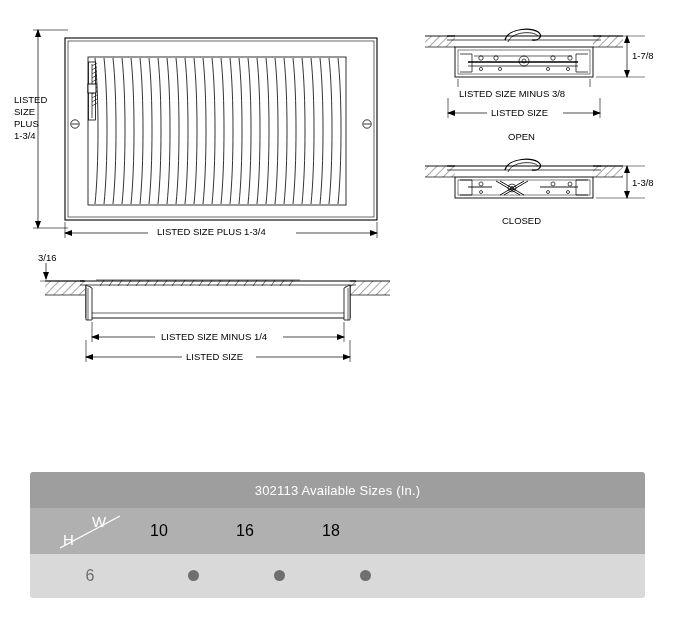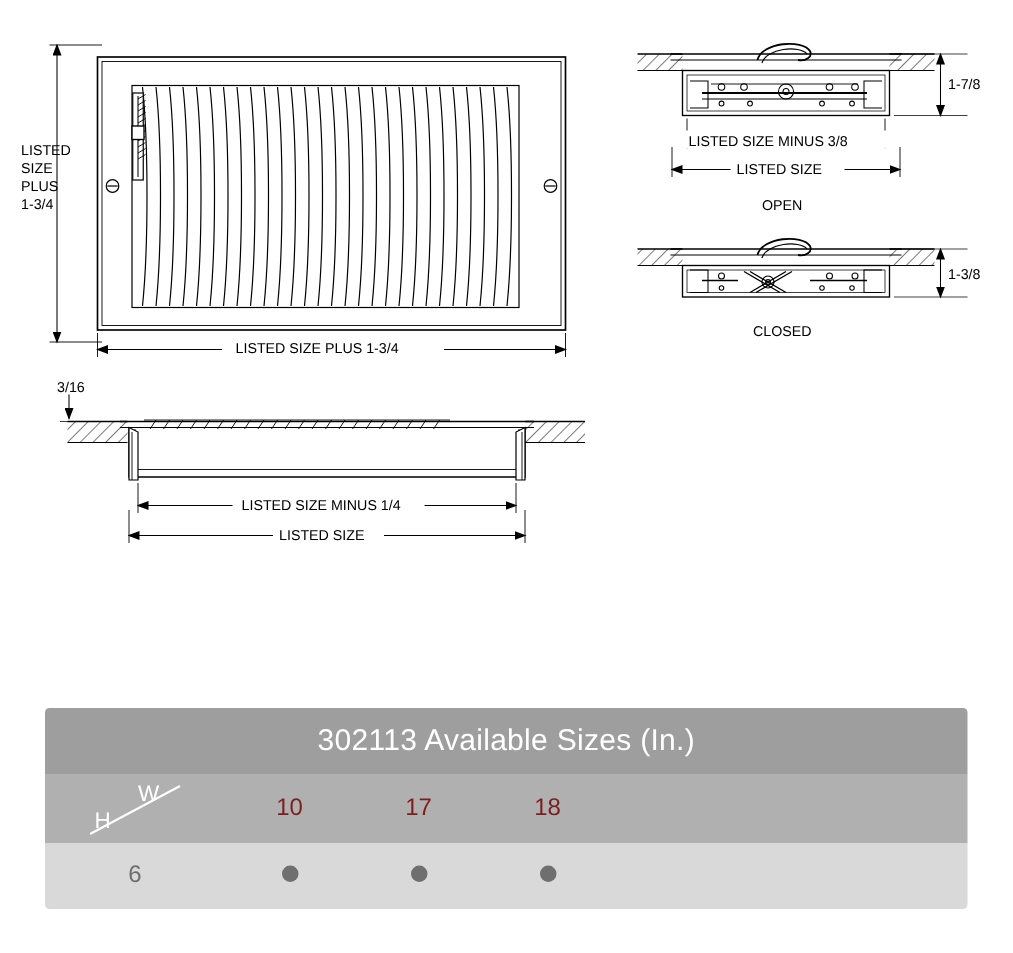--- a/index.html
+++ b/index.html
@@ -37,21 +37,21 @@
     position: absolute;
     left: 30px;
     top: 472px;
     width: 615px;
     font-family: "Liberation Sans", sans-serif;
   }
   .sizes-header {
     background: #9e9e9e;
     color: #ffffff;
     text-align: center;
-    font-size: 20px;
+    font-size: 13px;
     padding: 11px 0 10px 0;
     border-radius: 3px 3px 0 0;
     letter-spacing: 0.2px;
   }
   .sizes-colrow {
     background: #b0b0b0;
     color: #ffffff;
     display: flex;
     align-items: center;
     height: 46px;
@@ -86,23 +86,23 @@
   }
   .corner-cell .slash {
     position: absolute;
     left: 30px;
     top: 6px;
     width: 62px;
     height: 36px;
   }
   .col-head {
     flex: 0 0 86px;
-    text-align: center;
+    text-align: left;
     font-size: 16px;
-    color: #7f1d1d;
+    color: #000000;
   }
   .rowlabel {
     flex: 0 0 120px;
     text-align: center;
     font-size: 16px;
     color: #6f6f6f;
   }
   .cell {
     flex: 0 0 86px;
     text-align: center;
@@ -353,21 +353,21 @@
 
     <div class="sizes-colrow">
       <div class="corner-cell">
         <svg class="slash" viewBox="0 0 62 36">
           <line x1="0" y1="34" x2="60" y2="2" stroke="#ffffff" stroke-width="1.4"></line>
         </svg>
         <span class="wlab">W</span>
         <span class="hlab">H</span>
       </div>
       <div class="col-head">10</div>
-      <div class="col-head">17</div>
+      <div class="col-head">16</div>
       <div class="col-head">18</div>
     </div>
 
     <div class="sizes-datarow">
       <div class="rowlabel">6</div>
       <div class="cell"><span class="dot"></span></div>
       <div class="cell"><span class="dot"></span></div>
       <div class="cell"><span class="dot"></span></div>
     </div>
   </div>

